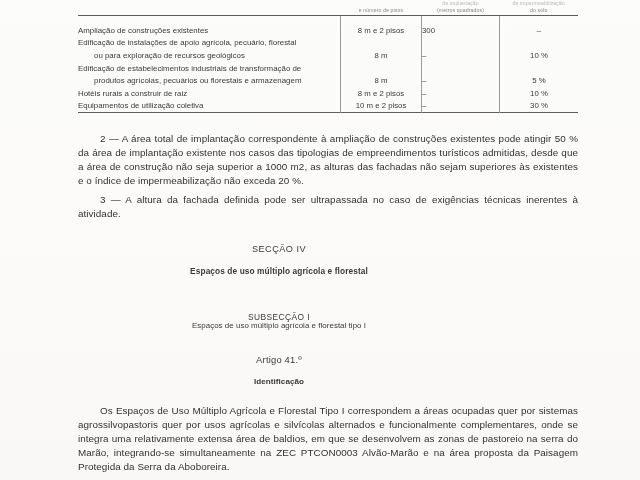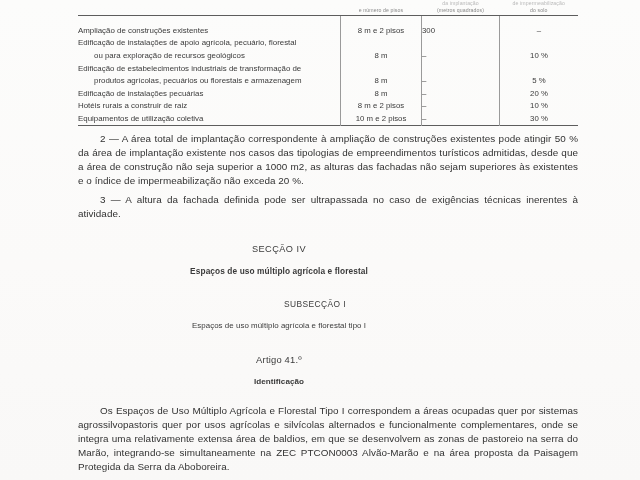--- a/index.html
+++ b/index.html
@@ -229,31 +229,20 @@
 
         <tr>
           <td class="c-desc">
             <span class="nodots indent">produtos agrícolas, pecuários ou florestais e armazenagem</span>
           </td>
           <td class="c-num">8 m</td>
           <td class="c-num2">–</td>
           <td class="c-num3">5 %</td>
         </tr>
 
-        <tr>
-          <td class="c-desc">
-            <span class="dline">
-              <span class="txt">Edificação de instalações pecuárias</span>
-              <span class="dots"></span>
-            </span>
-          </td>
-          <td class="c-num">8 m</td>
-          <td class="c-num2">–</td>
-          <td class="c-num3">20 %</td>
-        </tr>
 
         <tr>
           <td class="c-desc">
             <span class="dline">
               <span class="txt">Hotéis rurais a construir de raiz</span>
               <span class="dots"></span>
             </span>
           </td>
           <td class="c-num">8 m e 2 pisos</td>
           <td class="c-num2">–</td>
@@ -285,21 +274,21 @@
     <span class="ind"></span><span>2 — A área total de implantação correspondente à ampliação de construções existentes pode atingir 50 % da área de implantação existente nos casos das tipologias de empreendimentos turísticos admitidas, desde que a área de construção não seja superior a 1000 m2, as alturas das fachadas não sejam superiores às existentes e o índice de impermeabilização não exceda 20 %.</span>
   </div>
 
   <div class="para" style="top:193px;">
     <span class="ind"></span><span>3 — A altura da fachada definida pode ser ultrapassada no caso de exigências técnicas inerentes à atividade.</span>
   </div>
 
   <div class="ctr sec-name" style="top:244px;">SECÇÃO IV</div>
   <div class="ctr sec-title" style="top:266px;">Espaços de uso múltiplo agrícola e florestal</div>
 
-  <div class="ctr subsec" style="top:299px;padding-left:36px;">SUBSECÇÃO I</div>
+  <div class="ctr subsec" style="top:312px;">SUBSECÇÃO I</div>
   <div class="ctr subsec-title" style="top:321px;">Espaços de uso múltiplo agrícola e florestal tipo I</div>
 
   <div class="ctr artigo" style="top:354px;">Artigo 41.º</div>
   <div class="ctr ident" style="top:377px;">Identificação</div>
 
   <div class="para" style="top:404px;">
     <span class="ind"></span><span>Os Espaços de Uso Múltiplo Agrícola e Florestal Tipo I correspondem a áreas ocupadas quer por sistemas agrossilvopastoris quer por usos agrícolas e silvícolas alternados e funcionalmente complementares, onde se integra uma relativamente extensa área de baldios, em que se desenvolvem as zonas de pastoreio na serra do Marão, integrando-se simultaneamente na ZEC PTCON0003 Alvão-Marão e na área proposta da Paisagem Protegida da Serra da Aboboreira.</span>
   </div>
 
 </div>

